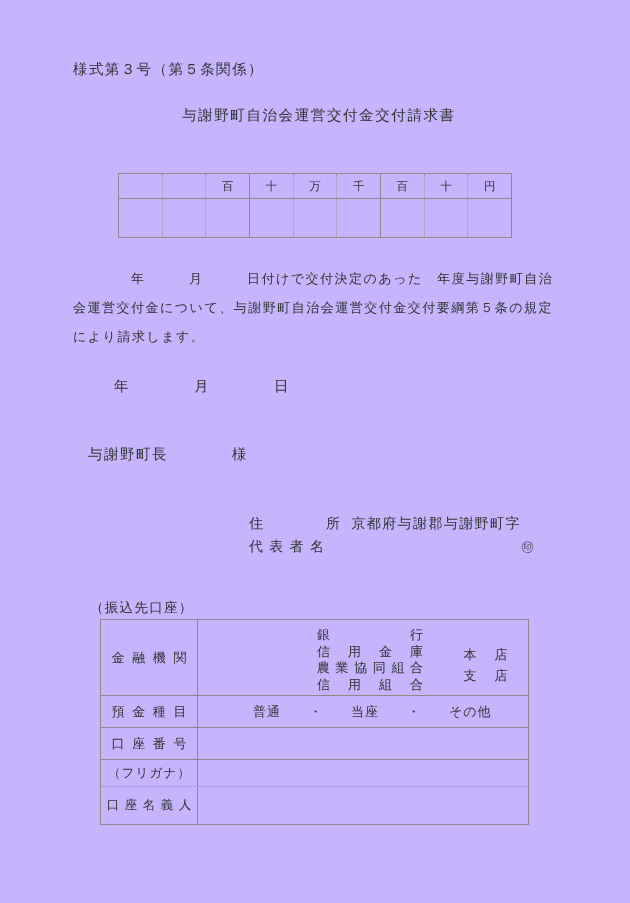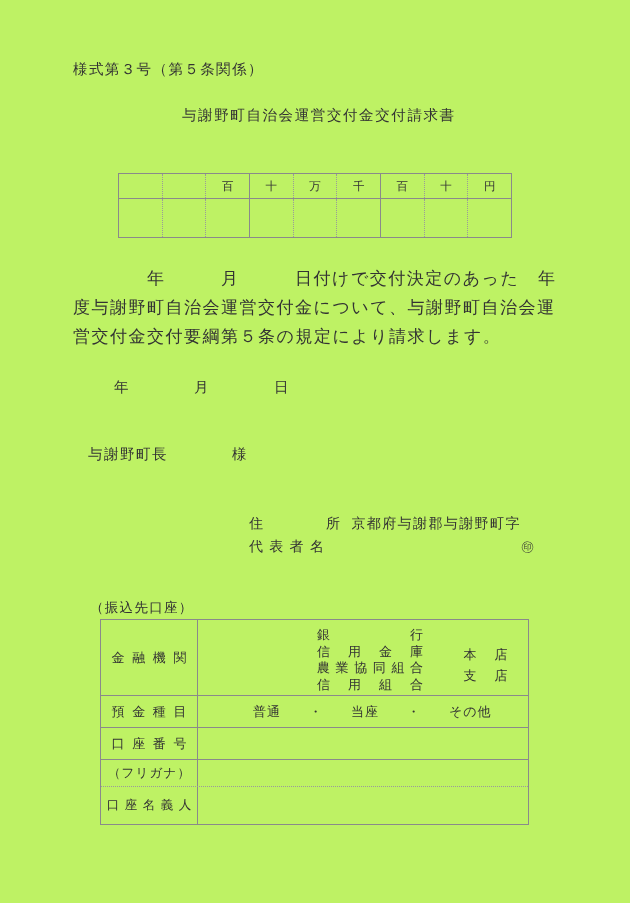--- a/index.html
+++ b/index.html
@@ -12,21 +12,21 @@
     height: 903px;
     position: relative;
     font-family: "Liberation Serif", "DejaVu Serif", serif;
     color: #333333;
     overflow: hidden;
   }
 
   .page {
     position: absolute;
     inset: 0;
-    background: #bef264;
+    background: #c4b5fd;
   }
 
   
   .txt { position: absolute; white-space: pre; line-height: 1.0; }
 
   .form-no {
     left: 73px; top: 62px;
     font-size: 14.5px;
     letter-spacing: 1.4px;
   }
@@ -83,30 +83,31 @@
     border-right: 1px dotted #9a9a9a;
   }
   .amt-cell.group-end { border-right: 1px solid #8a8a8a; }
   .amt-cell.last { border-right: none; }
 
   
   .body-para {
     position: absolute;
     left: 73px; top: 264px;
     width: 485px;
-    font-size: 17px;
+    font-size: 13px;
     line-height: 29px;
     letter-spacing: 1.5px;
     text-indent: 0;
   }
 
   .date-line {
     left: 114px; top: 380px;
     font-size: 14.5px;
     letter-spacing: 1.5px;
+    font-family: Liberation Mono, monospace;
   }
 
   .addressee {
     left: 88px; top: 447px;
     font-size: 14.5px;
     letter-spacing: 1.5px;
     text-align: right;
   }
 
   

